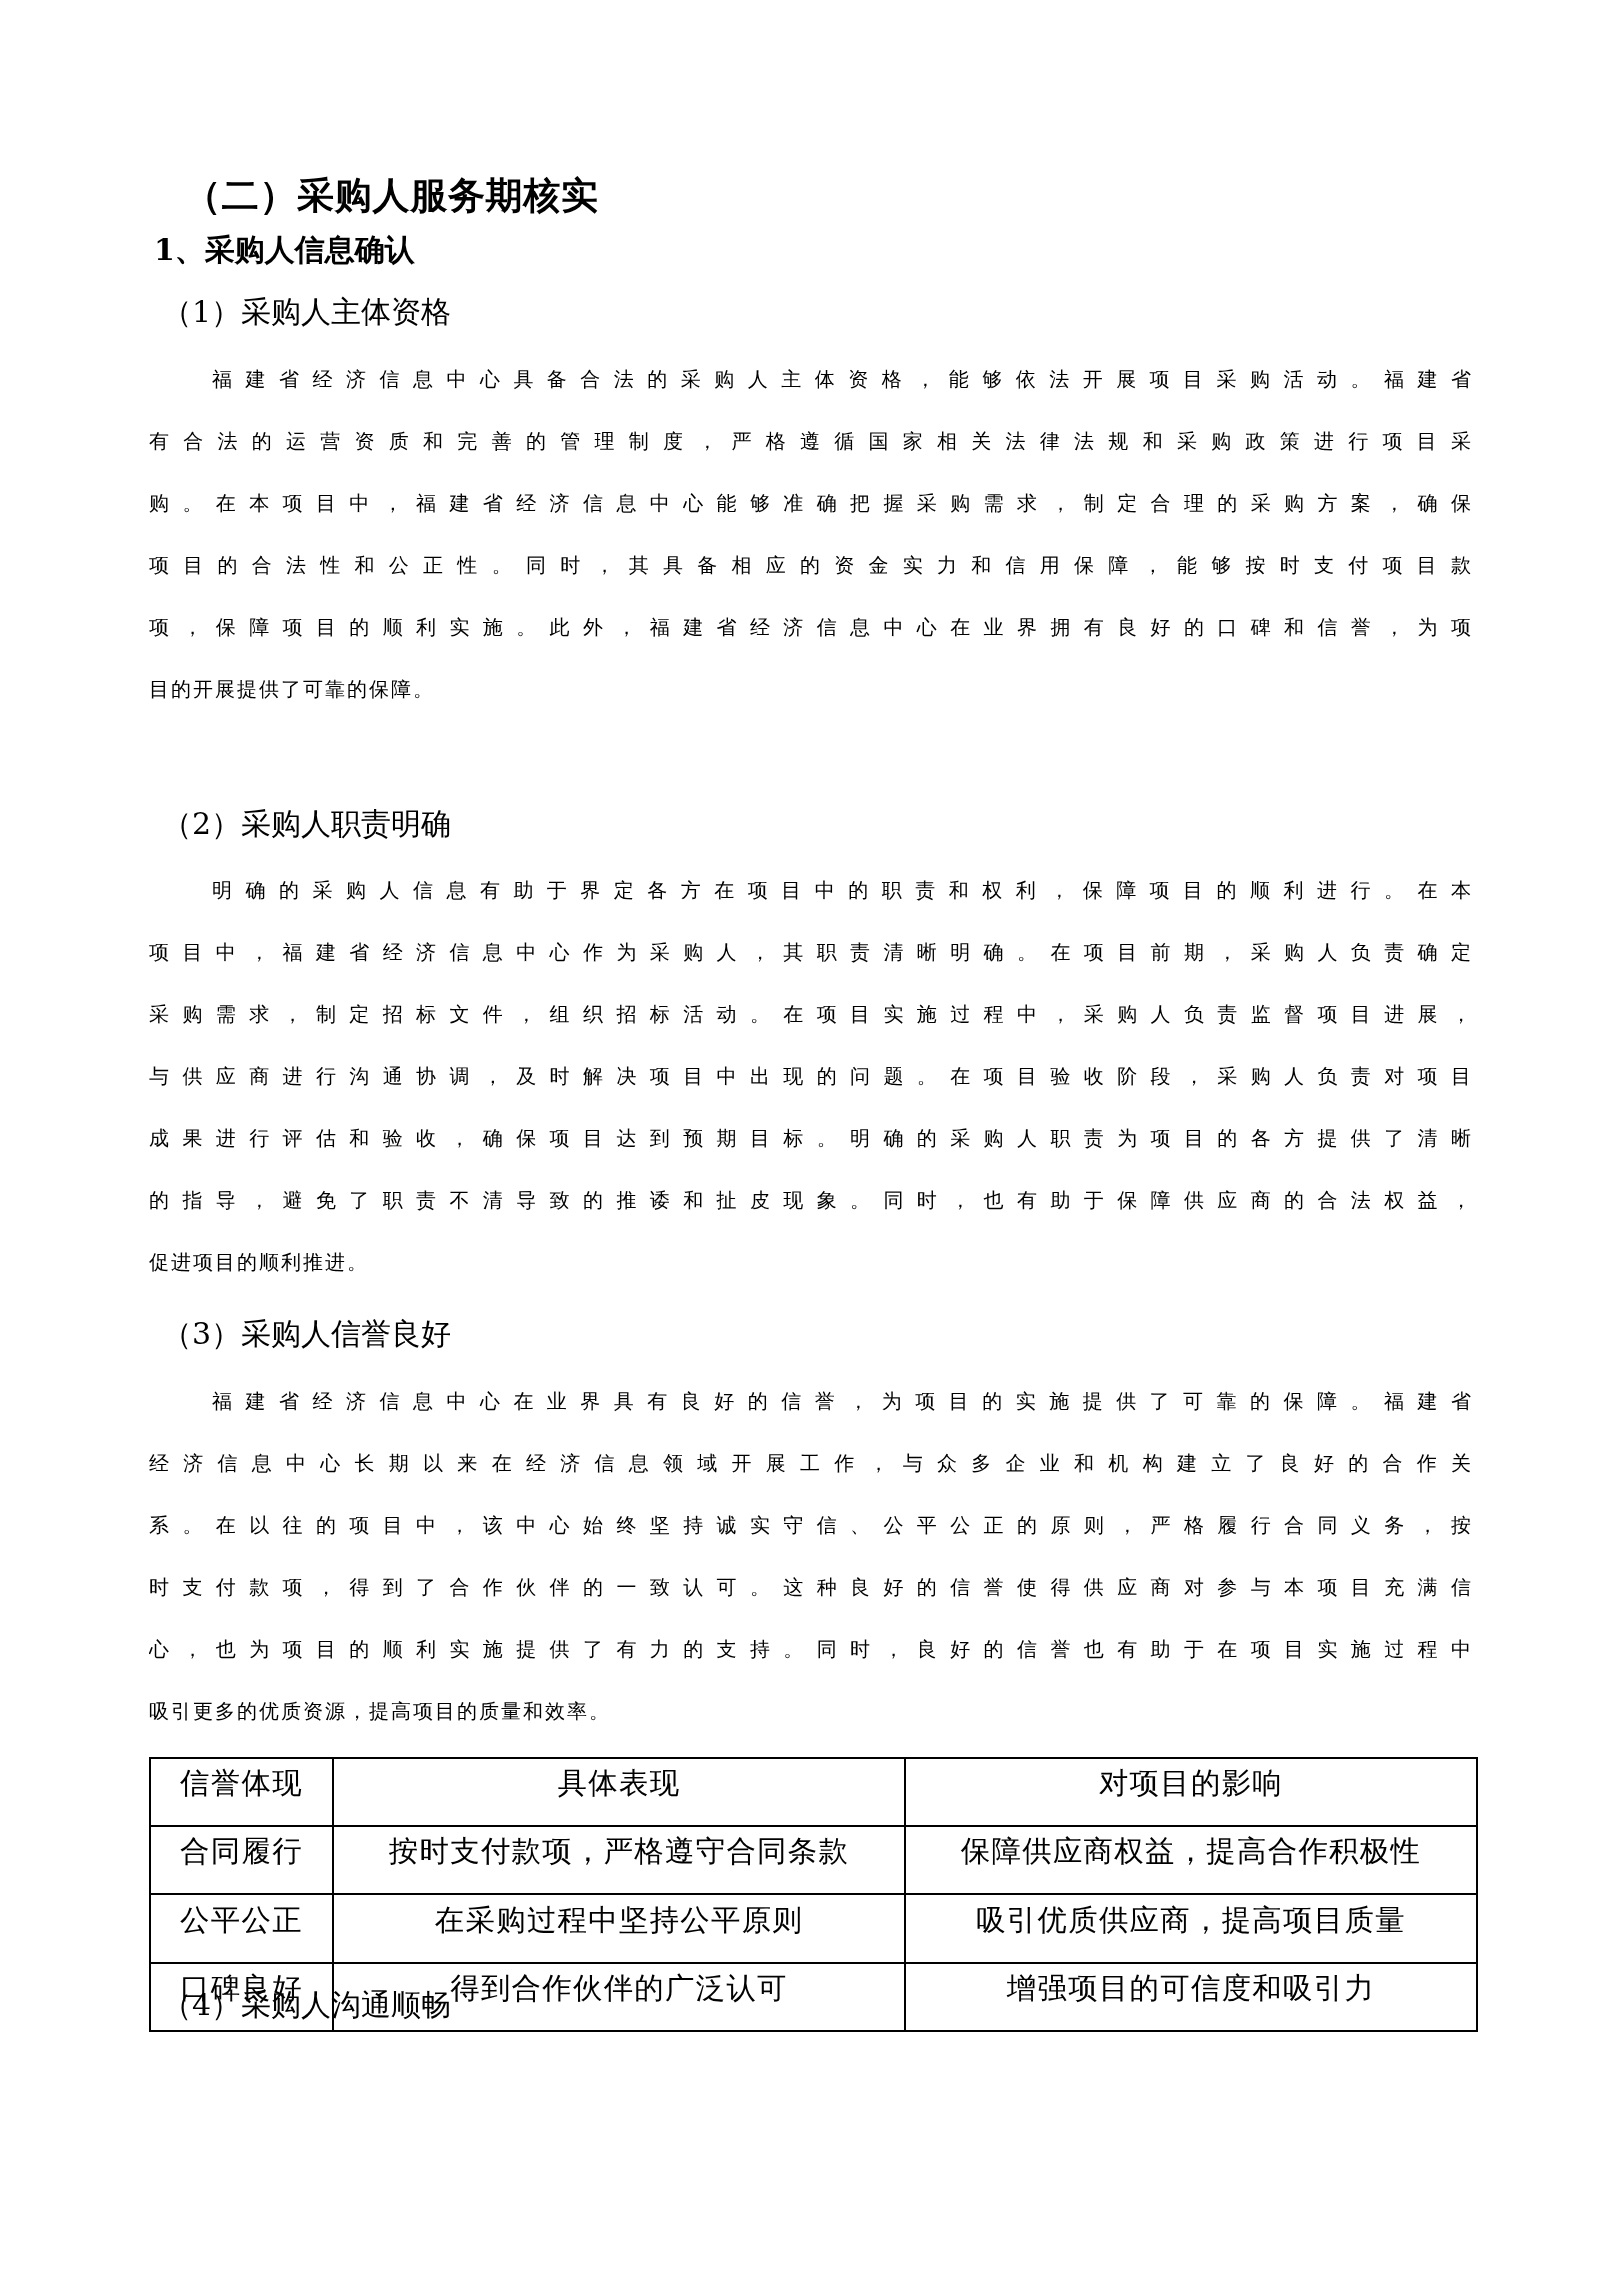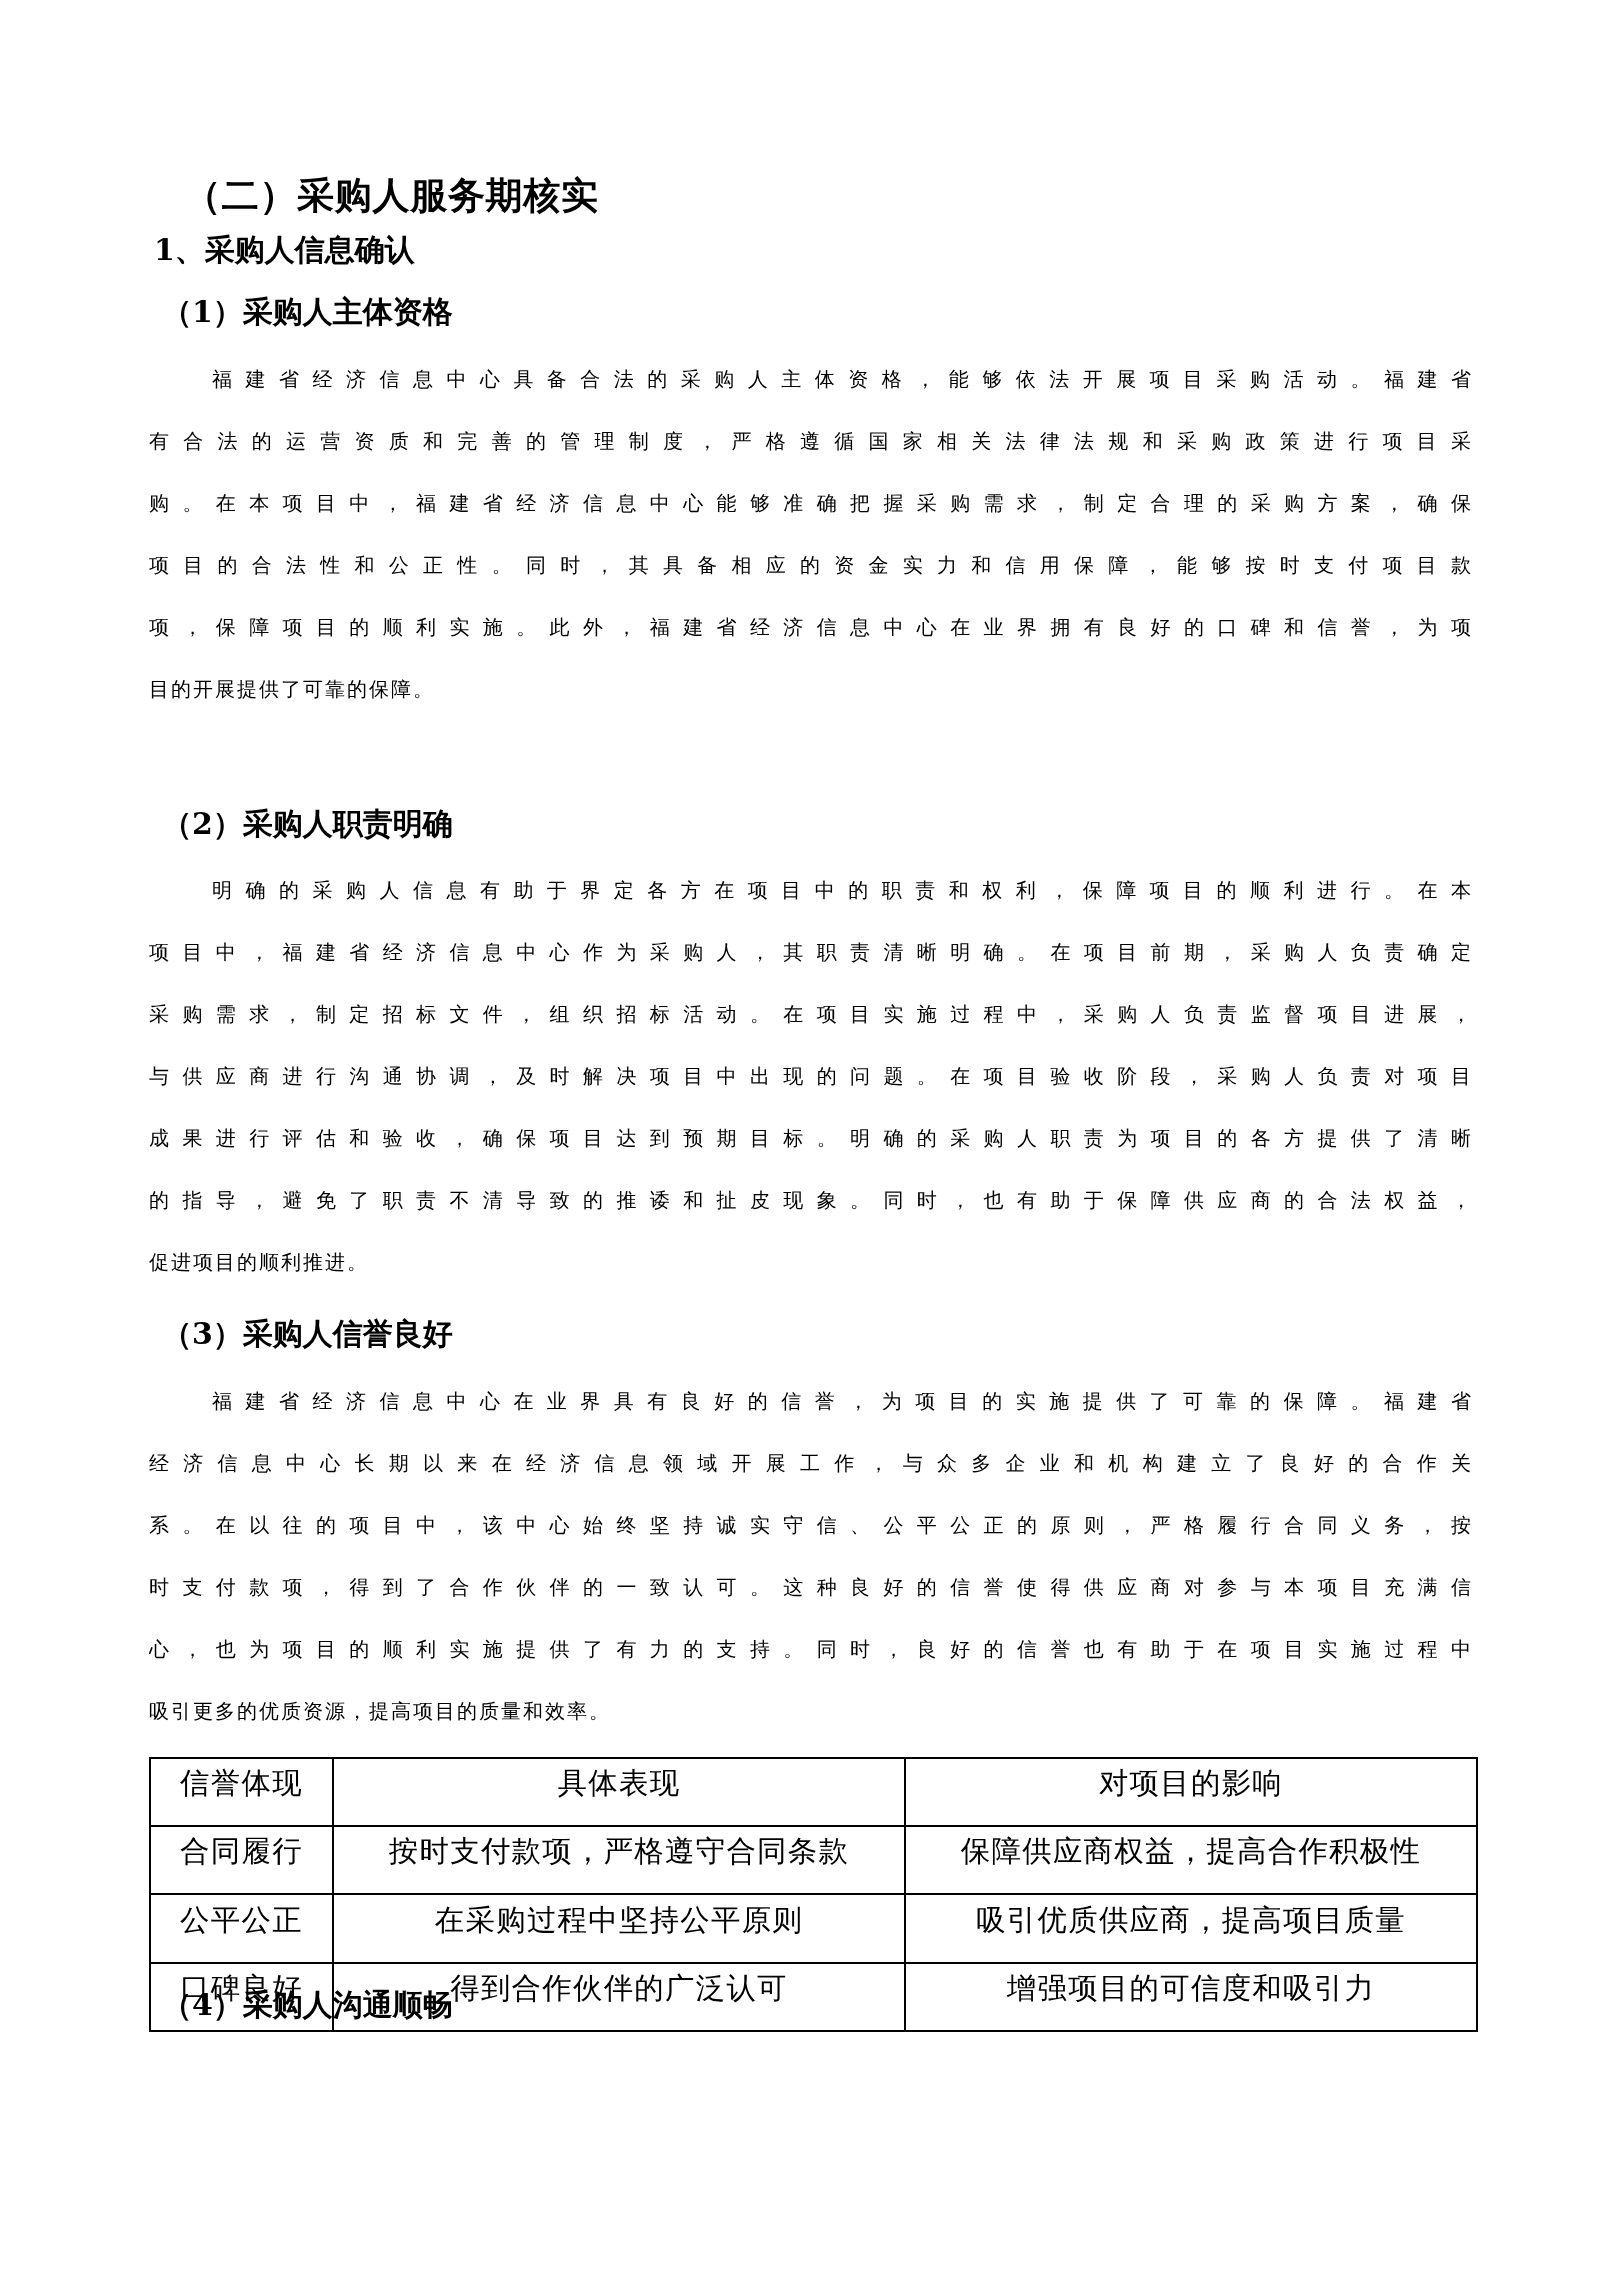--- a/index.html
+++ b/index.html
@@ -39,21 +39,21 @@
     top: 230px;
     font-size: 30px;
     font-weight: bold;
     line-height: 39px;
     white-space: nowrap;
   }
   .h-item {
     position: absolute;
     left: 162px;
     font-size: 30px;
-    font-weight: bold;
+    font-weight: normal;
     line-height: 39px;
     white-space: nowrap;
   }
   .para {
     position: absolute;
     left: 149px;
     width: 1322px;
   }
   .line {
     display: block;

